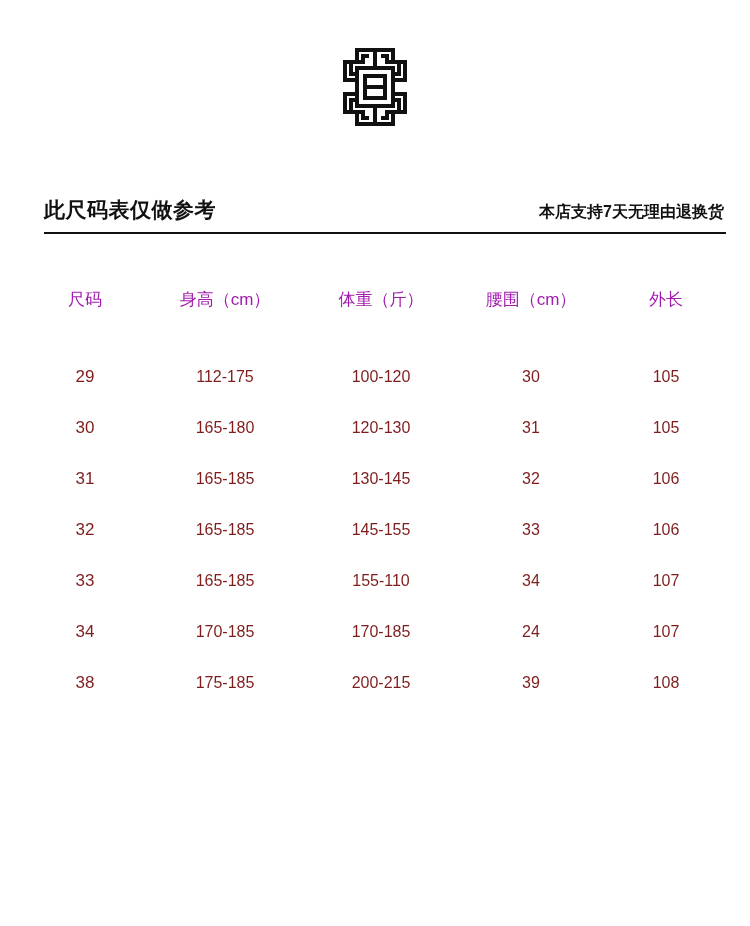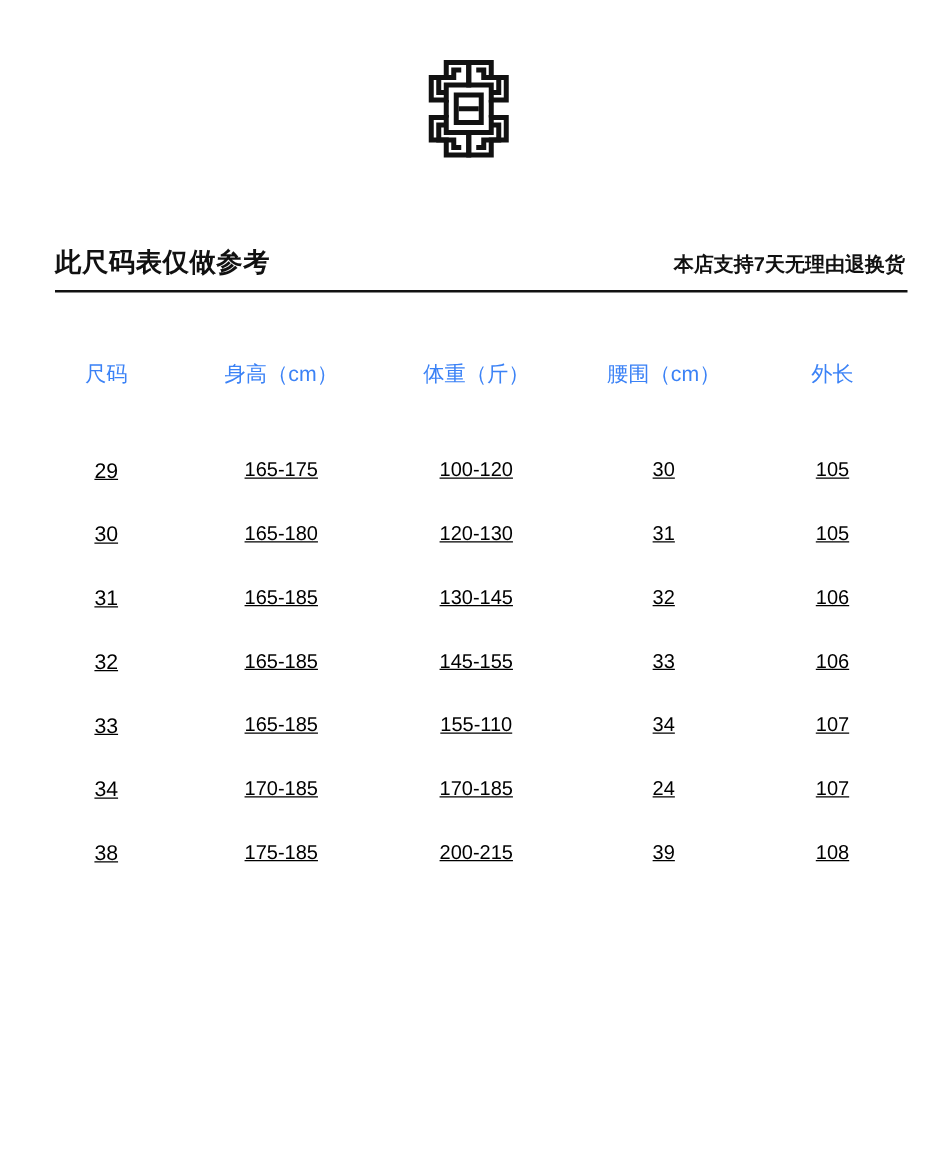--- a/index.html
+++ b/index.html
@@ -75,31 +75,30 @@
     position: absolute;
     top: 288px;
     left: 26px;
     width: 700px;
     border-collapse: collapse;
     table-layout: fixed;
   }
   .size-table th {
     font-size: 17px;
     font-weight: normal;
-    color: #3b82f6;
+    color: #a21caf;
     padding: 0 0 40px 0;
     text-align: center;
   }
   .size-table td {
     font-size: 16px;
-    color: #000000;
+    color: #7f1d1d;
     text-align: center;
     height: 49px;
     vertical-align: middle;
-    text-decoration: underline;
   }
   .size-table td.sz {
     font-size: 17px;
   }
   
   .col-size   { width: 118px; }
   .col-height { width: 162px; }
   .col-weight { width: 150px; }
   .col-waist  { width: 150px; }
   .col-length { width: 120px; }
@@ -166,21 +165,21 @@
         <th>尺码</th>
         <th>身高（cm）</th>
         <th>体重（斤）</th>
         <th>腰围（cm）</th>
         <th>外长</th>
       </tr>
     </thead>
     <tbody>
       <tr>
         <td class="sz">29</td>
-        <td>165-175</td>
+        <td>112-175</td>
         <td>100-120</td>
         <td>30</td>
         <td>105</td>
       </tr>
       <tr>
         <td class="sz">30</td>
         <td>165-180</td>
         <td>120-130</td>
         <td>31</td>
         <td>105</td>

